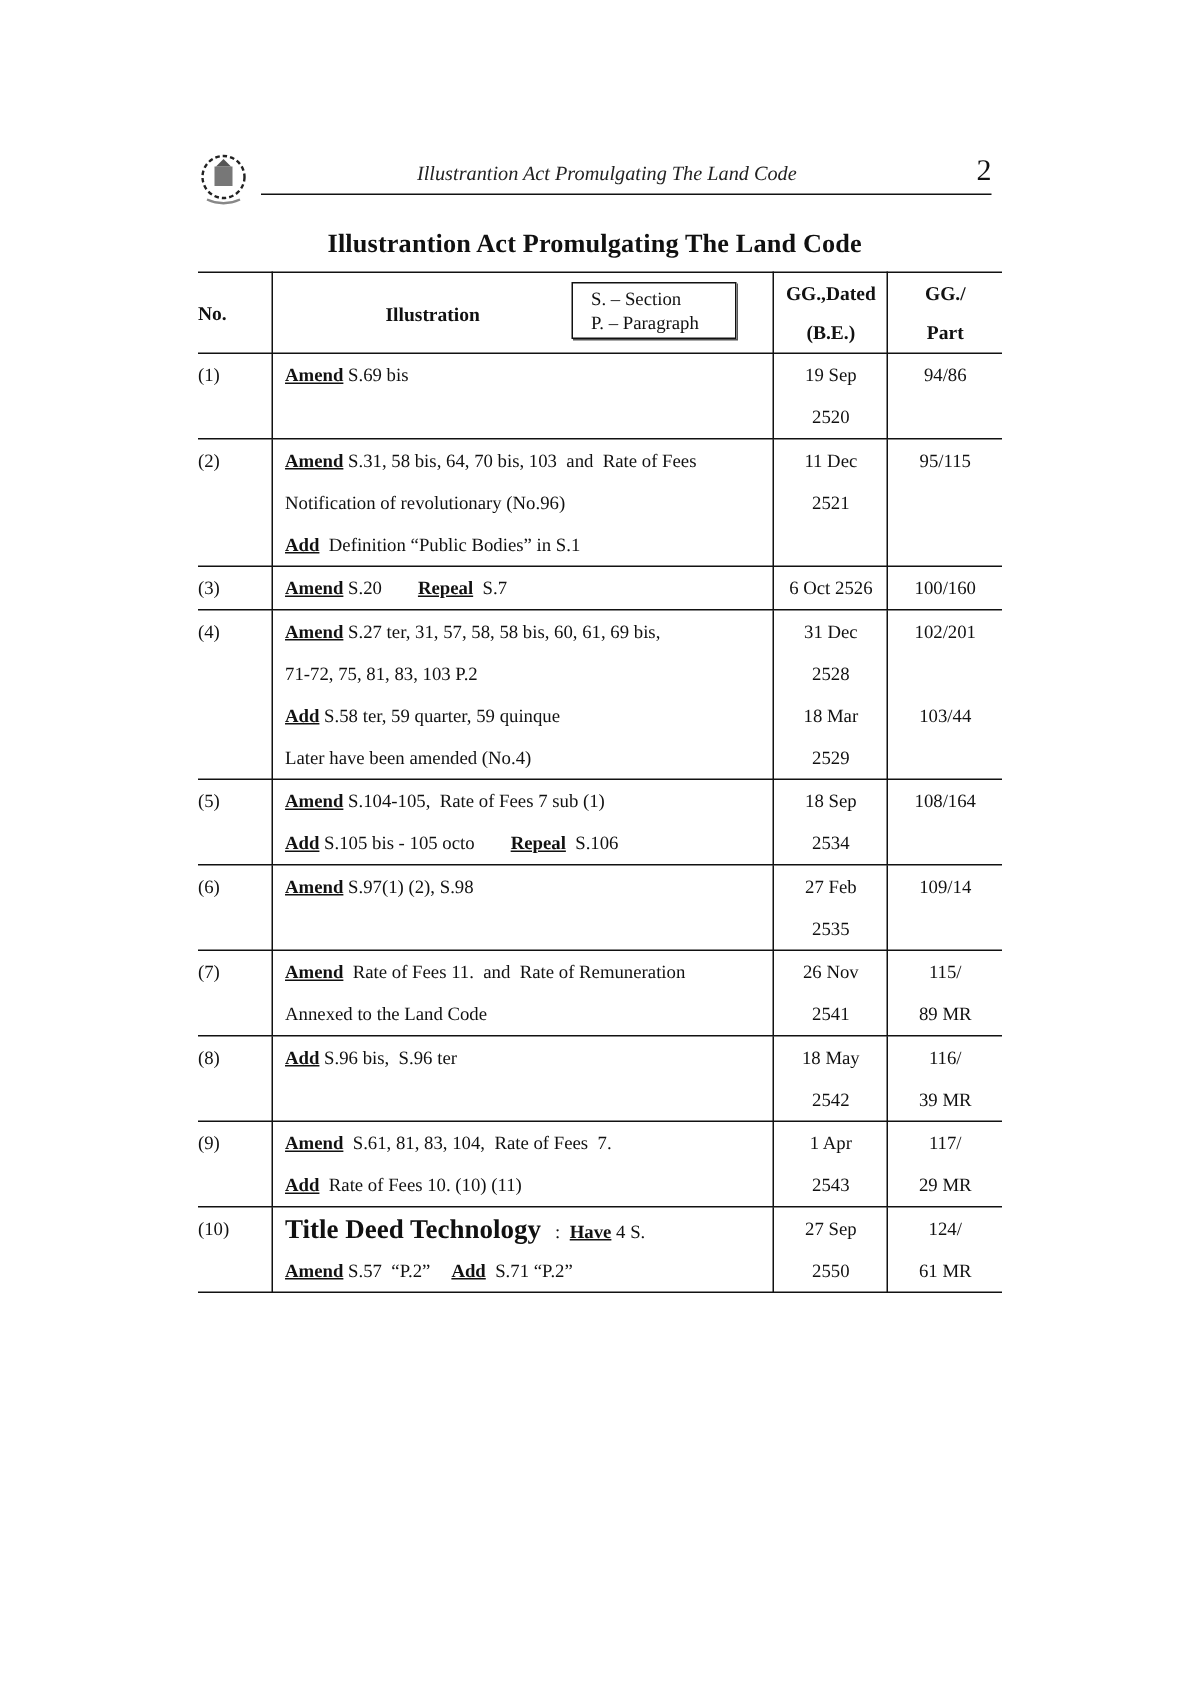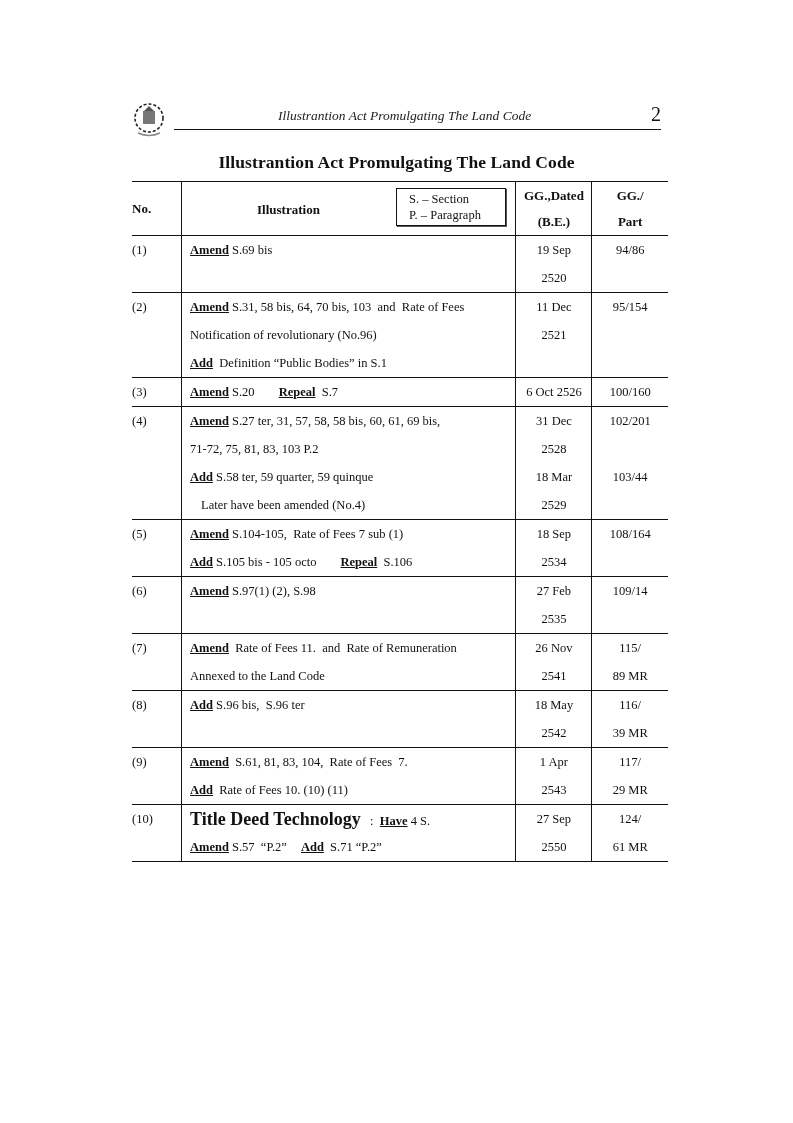--- a/index.html
+++ b/index.html
@@ -21,21 +21,21 @@
     table.main tr > *:first-child { border-left: none; }
     table.main tr > *:last-child { border-right: none; }
     table.main th { font-weight: bold; height: 53px; vertical-align: middle; font-size: 13px; }
     .col-no { width: 51px; text-align: left; }
     .col-ill { width: 329px; }
     .col-date { width: 76px; text-align: center; }
     .col-part { width: 78px; text-align: center; }
 
     .th-ill { position: relative; }
     .th-ill-label { position: absolute; left: 75px; top: 20px; }
-    .legend-box { position: absolute; left: 214px; top: 6px; width: 110px; height: 38px;
+    .legend-box { position: absolute; left: 199px; top: 6px; width: 110px; height: 38px;
                   border: 1.5px solid #111; box-shadow: 1px 1px 0 #555; font-weight: normal;
                   font-size: 12.5px; text-align: left; padding-left: 12px; box-sizing: border-box; line-height: 16px; padding-top: 2px; }
     .th-two { line-height: 26px; }
 
     .line { height: 28px; line-height: 28px; white-space: nowrap; }
     .no-cell { line-height: 28px; }
     .ill-cell { padding-left: 8px !important; }
     .kw { font-weight: bold; text-decoration: underline; }
     .bold { font-weight: bold; font-size: 18px; }
     .gap { display: inline-block; width: 24px; }
@@ -98,42 +98,42 @@
         <td class="col-ill ill-cell">
           <div class="line"><span class="kw">Amend</span><span style="white-space: pre;"> S.31, 58 bis, 64, 70 bis, 103  and  Rate of Fees</span></div>
           <div class="line"><span style="white-space: pre;">Notification of revolutionary (No.96)</span></div>
           <div class="line"><span class="kw">Add</span><span style="white-space: pre; margin-top: 24px;">  Definition “Public Bodies” in S.1</span></div>
         </td>
         <td class="col-date">
           <div class="line">11 Dec</div>
           <div class="line">2521</div>
         </td>
         <td class="col-part">
-          <div class="line">95/154</div>
+          <div class="line">95/115</div>
         </td>
       </tr>
       <tr style="height: 28px;">
         <td class="col-no no-cell">(3)</td>
         <td class="col-ill ill-cell">
           <div class="line"><span class="kw">Amend</span><span style="white-space: pre;"> S.20</span><span class="gap"></span><span class="kw">Repeal</span><span style="white-space: pre;">  S.7</span></div>
         </td>
         <td class="col-date">
           <div class="line">6 Oct 2526</div>
         </td>
         <td class="col-part">
           <div class="line">100/160</div>
         </td>
       </tr>
       <tr style="height: 112px;">
         <td class="col-no no-cell">(4)</td>
         <td class="col-ill ill-cell">
           <div class="line"><span class="kw">Amend</span><span style="white-space: pre;"> S.27 ter, 31, 57, 58, 58 bis, 60, 61, 69 bis,</span></div>
           <div class="line"><span style="white-space: pre;">71-72, 75, 81, 83, 103 P.2</span></div>
           <div class="line"><span class="kw">Add</span><span style="white-space: pre;"> S.58 ter, 59 quarter, 59 quinque</span></div>
-          <div class="line"><span style="white-space: pre; margin-left: 11px;">Later have been amended (No.4)</span></div>
+          <div class="line"><span style="white-space: pre;">Later have been amended (No.4)</span></div>
         </td>
         <td class="col-date">
           <div class="line">31 Dec</div>
           <div class="line">2528</div>
           <div class="line">18 Mar</div>
           <div class="line">2529</div>
         </td>
         <td class="col-part">
           <div class="line">102/201</div>
           <div class="line"></div>

